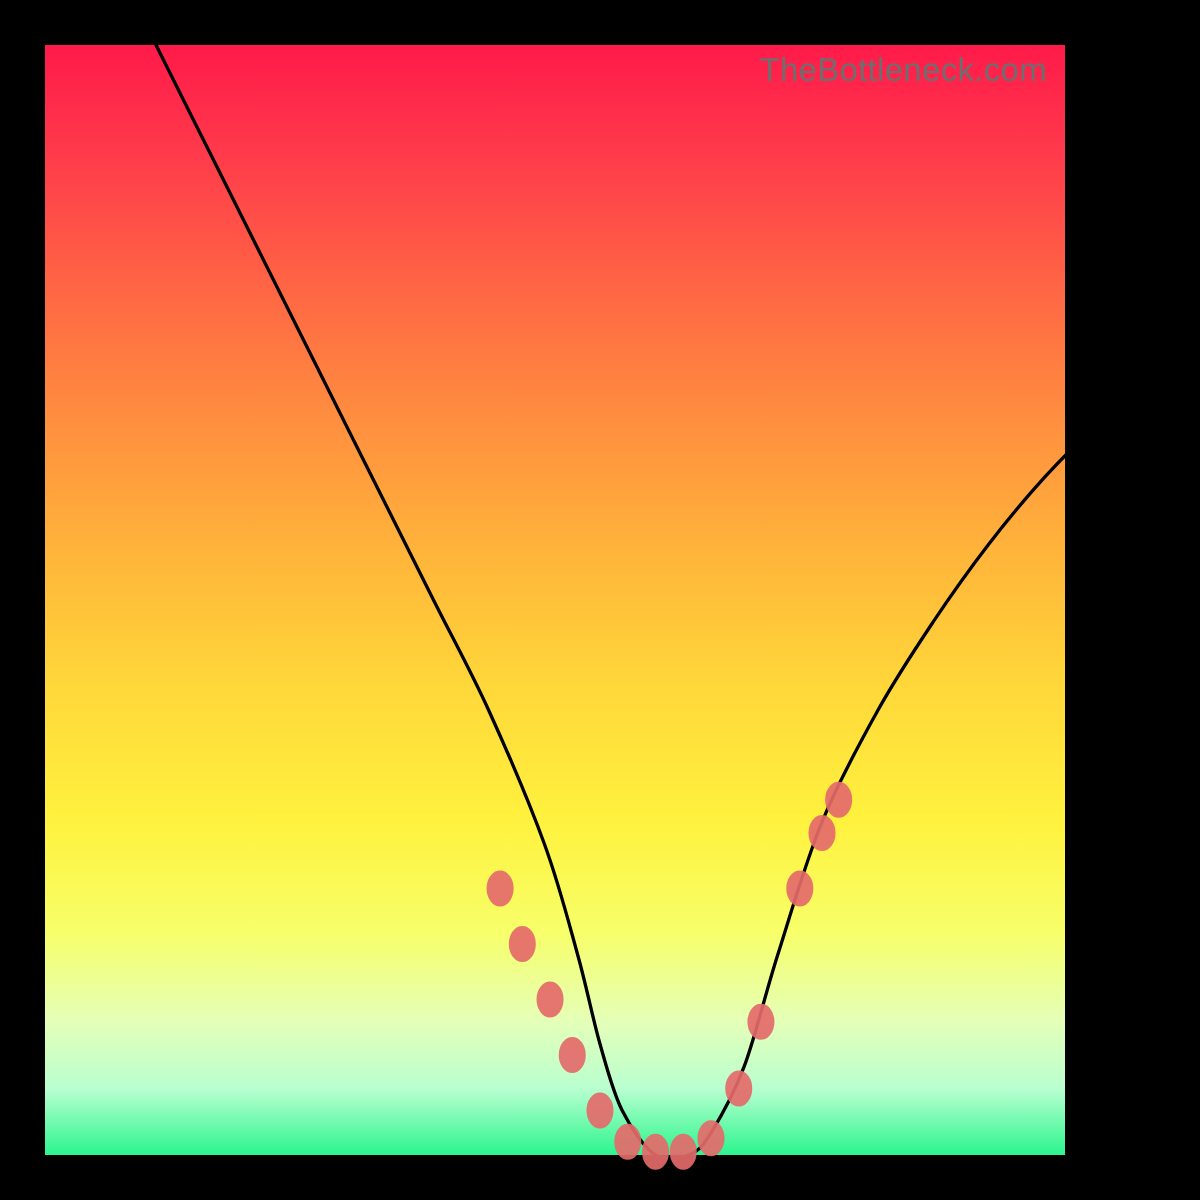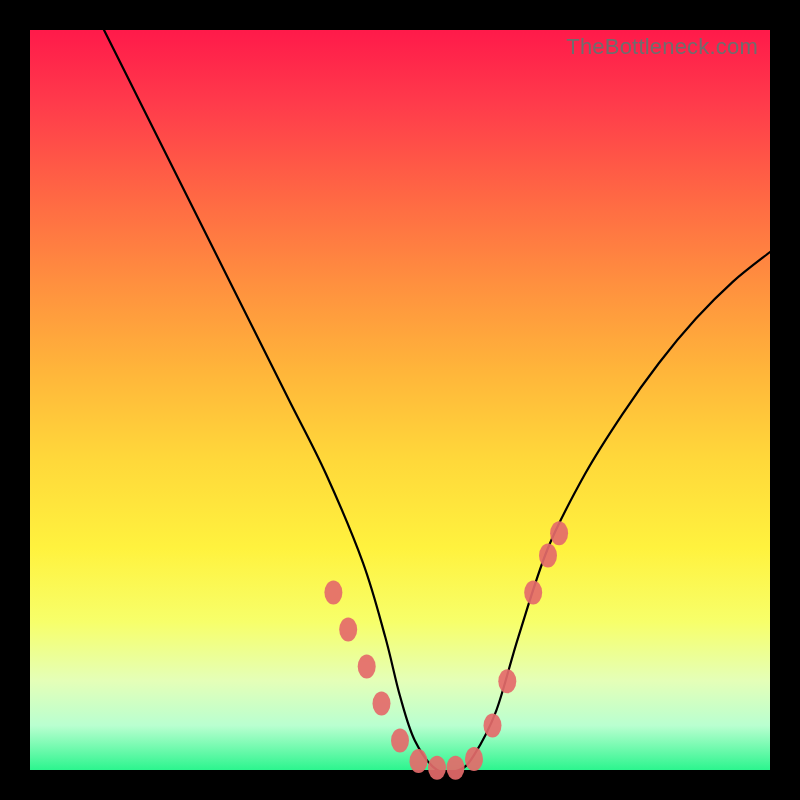--- a/index.html
+++ b/index.html
@@ -14,21 +14,21 @@
   .frame {
     position: relative;
     width: 800px;
     height: 800px;
     background: #000;
   }
   .plot {
     position: absolute;
     left: 30px;
     top: 30px;
-    width: 740px;
+    width: 680px;
     height: 740px;
     background: linear-gradient(
       to bottom,
       #ff1a4a 0%,
       #ff3b4b 10%,
       #ff6644 22%,
       #ff8f3f 34%,
       #ffb53a 46%,
       #ffd83a 58%,
       #fff23e 70%,

